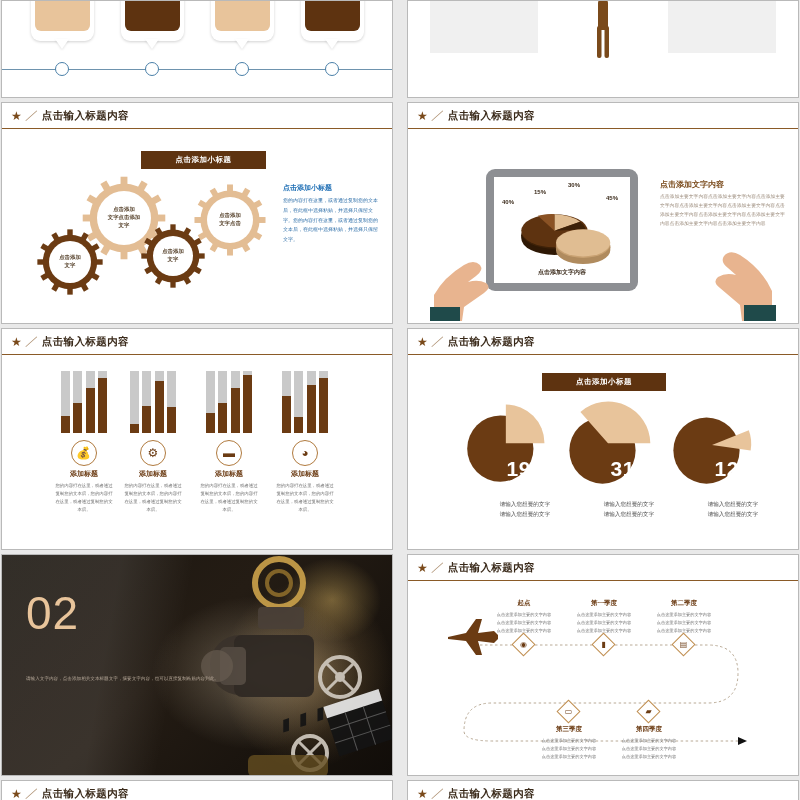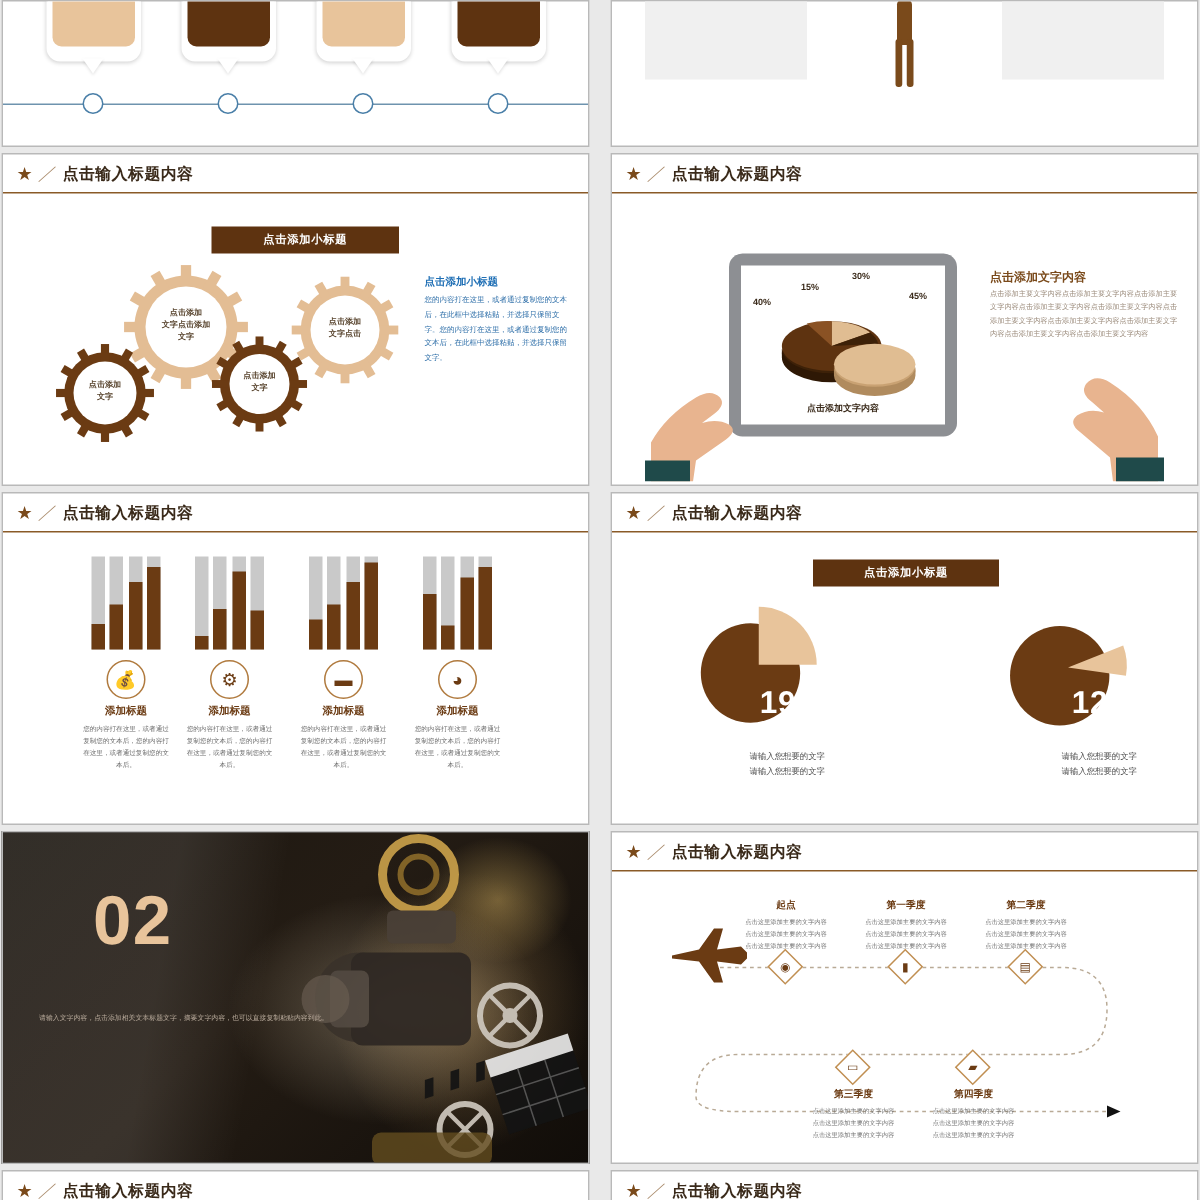--- a/index.html
+++ b/index.html
@@ -109,21 +109,21 @@
   .bdesc { text-align:center; font-size:4.4px; line-height:1.8; color:#6d6d6d; margin-top:3px; padding:0 2px; }
   
   .piewrap { position:absolute; width:100px; text-align:right; }
   .pielbl { font-size:5.6px; line-height:1.7; color:#4a4a4a; margin-top:5px; }
   .pieval {
     position:absolute; left:0; right:0; top:50%; transform:translateY(-42%);
     color:#fff; font-size:21px; font-weight:bold; letter-spacing:.5px;
   }
   
   .dark { background:#17130f; }
-  .dk-num { position:absolute; left:24px; top:38px; font-size:46px; font-weight:bold; color:#e8c49b; line-height:.9; letter-spacing:1px;margin-left:36px; }
+  .dk-num { position:absolute; left:24px; top:38px; font-size:46px; font-weight:normal; color:#e8c49b; line-height:.9; letter-spacing:1px; }
   .dk-title { position:absolute; left:24px; top:92px; font-size:19px; font-weight:bold; color:#fff; letter-spacing:1.5px; }
   .dk-sub { position:absolute; left:24px; top:120px; width:210px; font-size:4.6px; line-height:1.8; color:#b9ab9c; }
   
   .node { position:absolute; width:96px; text-align:center; }
   .node .nt { font-size:6.5px; font-weight:bold; color:#6b3b13; margin-bottom:3px; }
   .node .nd { font-size:4.2px; line-height:1.95; color:#6f6f6f; }
   .diamond {
     position:absolute; width:17px;height:17px; transform:rotate(45deg);
     border:1px solid #c08f52; background:#fff;
   }
@@ -419,20 +419,29 @@
       <span class="htxt">点击输入标题内容</span>
     </div>
     <div class="banner" style="left:134px;top:44px;width:124px;">点击添加小标题</div>
 
     <div class="piewrap" style="left:42px;top:70px;">
       <svg viewBox="0 0 100 100" width="92" height="92" style="margin-left:4px;">
         <circle cx="46" cy="54" r="36" fill="#6b3b13"></circle>
         <path d="M52 48 L52 6 A42 42 0 0 1 94 48 Z" fill="#e8c49b"></path>
       </svg>
       <div class="pieval" style="top:58px;transform:none;">19%</div>
+      <div class="pielbl" style="white-space: pre-line;">请输入您想要的文字
+请输入您想要的文字</div>
+    </div>
+    <div class="piewrap" style="left:146px;top:70px;">
+      <svg viewBox="0 0 100 100" width="92" height="92" style="margin-left:4px;">
+        <circle cx="44" cy="56" r="36" fill="#6b3b13"></circle>
+        <path d="M50 48 L20 14 A46 46 0 0 1 96 48 Z" fill="#e8c49b"></path>
+      </svg>
+      <div class="pieval" style="top:58px;transform:none;">31%</div>
       <div class="pielbl" style="white-space: pre-line;">请输入您想要的文字
 请输入您想要的文字</div>
     </div>
     <div class="piewrap" style="left:250px;top:70px;">
       <svg viewBox="0 0 100 100" width="92" height="92" style="margin-left:4px;">
         <circle cx="44" cy="56" r="36" fill="#6b3b13"></circle>
         <path d="M50 50 L90 34 A42 42 0 0 1 92 56 Z" fill="#e8c49b"></path>
       </svg>
       <div class="pieval" style="top:58px;transform:none;">12%</div>
       <div class="pielbl" style="white-space: pre-line;">请输入您想要的文字

